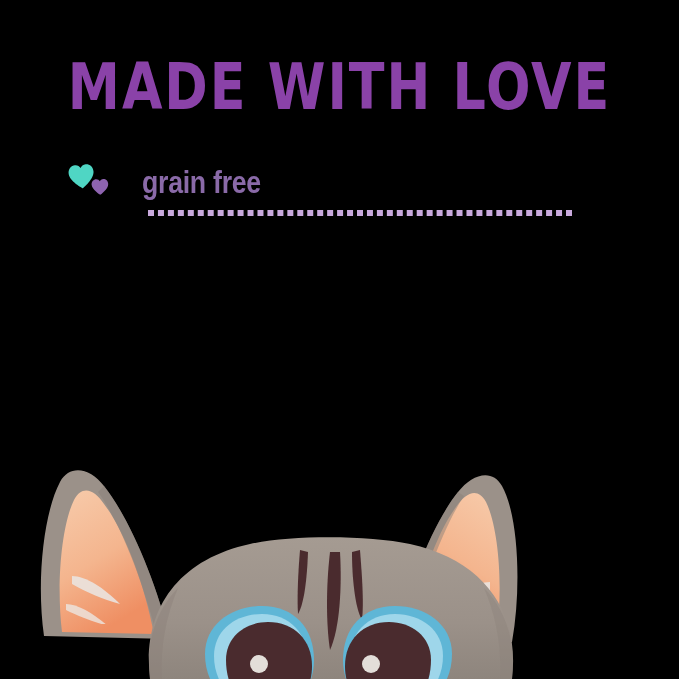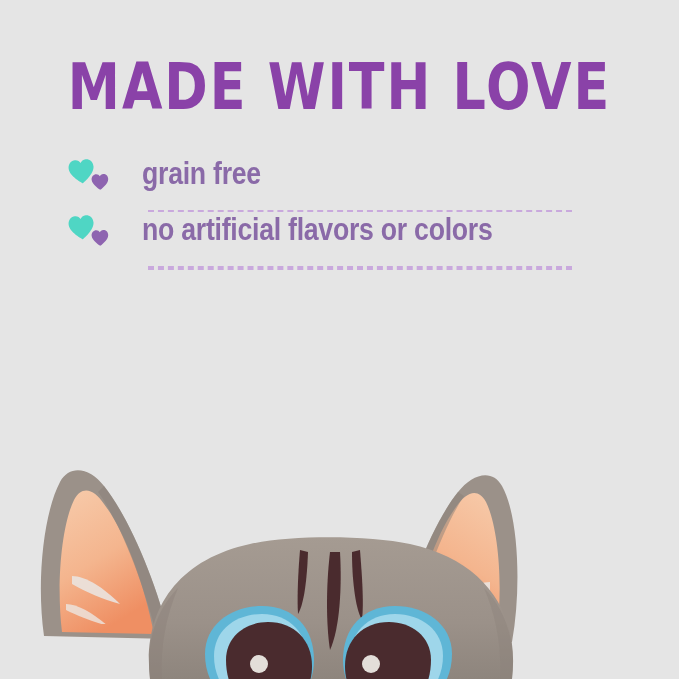--- a/index.html
+++ b/index.html
@@ -9,21 +9,21 @@
   body {
     width: 679px;
     height: 679px;
     overflow: hidden;
     font-family: "Liberation Sans", sans-serif;
   }
   #poster {
     position: relative;
     width: 679px;
     height: 679px;
-    background: #e5e5e5;
+    background: #000000;
     overflow: hidden;
   }
 
   
   #title {
     position: absolute;
     top: 56px;
     left: 0;
     width: 679px;
     text-align: center;
@@ -41,21 +41,21 @@
   
   #benefits {
     position: absolute;
     top: 156px;
     left: 0;
     width: 679px;
   }
   .benefit-row {
     position: relative;
     display: flex;
-    align-items: flex-start;
+    align-items: center;
     height: 54px;
     padding-left: 66px;
     box-sizing: border-box;
   }
   .hearts {
     position: relative;
     width: 62px;
     height: 44px;
     flex: 0 0 62px;
   }
@@ -119,31 +119,20 @@
         </svg>
         <svg class="heart heart-small" viewBox="0 0 32 30">
           <path d="M16 29 C16 29 1.2 19.4 1.2 10.2 C1.2 4.6 5.2 1 9.6 1 C12.6 1 14.9 2.7 16 4.9 C17.1 2.7 19.4 1 22.4 1 C26.8 1 30.8 4.6 30.8 10.2 C30.8 19.4 16 29 16 29 Z" fill="#8e64b0"></path>
         </svg>
       </span>
       <span class="benefit-text">grain free</span>
     </div>
 
     <div class="divider"></div>
 
-    <div class="benefit-row">
-      <span class="hearts">
-        <svg class="heart heart-big" viewBox="0 0 32 30">
-          <path d="M16 29 C16 29 1.2 19.4 1.2 10.2 C1.2 4.6 5.2 1 9.6 1 C12.6 1 14.9 2.7 16 4.9 C17.1 2.7 19.4 1 22.4 1 C26.8 1 30.8 4.6 30.8 10.2 C30.8 19.4 16 29 16 29 Z" fill="#4fd6c4"></path>
-        </svg>
-        <svg class="heart heart-small" viewBox="0 0 32 30">
-          <path d="M16 29 C16 29 1.2 19.4 1.2 10.2 C1.2 4.6 5.2 1 9.6 1 C12.6 1 14.9 2.7 16 4.9 C17.1 2.7 19.4 1 22.4 1 C26.8 1 30.8 4.6 30.8 10.2 C30.8 19.4 16 29 16 29 Z" fill="#8e64b0"></path>
-        </svg>
-      </span>
-      <span class="benefit-text">no artificial flavors or colors</span>
-    </div>
 
     <div class="divider"></div>
 
 
     <div class="divider"></div>
 
 
   </div>
 
   <svg id="cat" viewBox="0 0 679 215">

